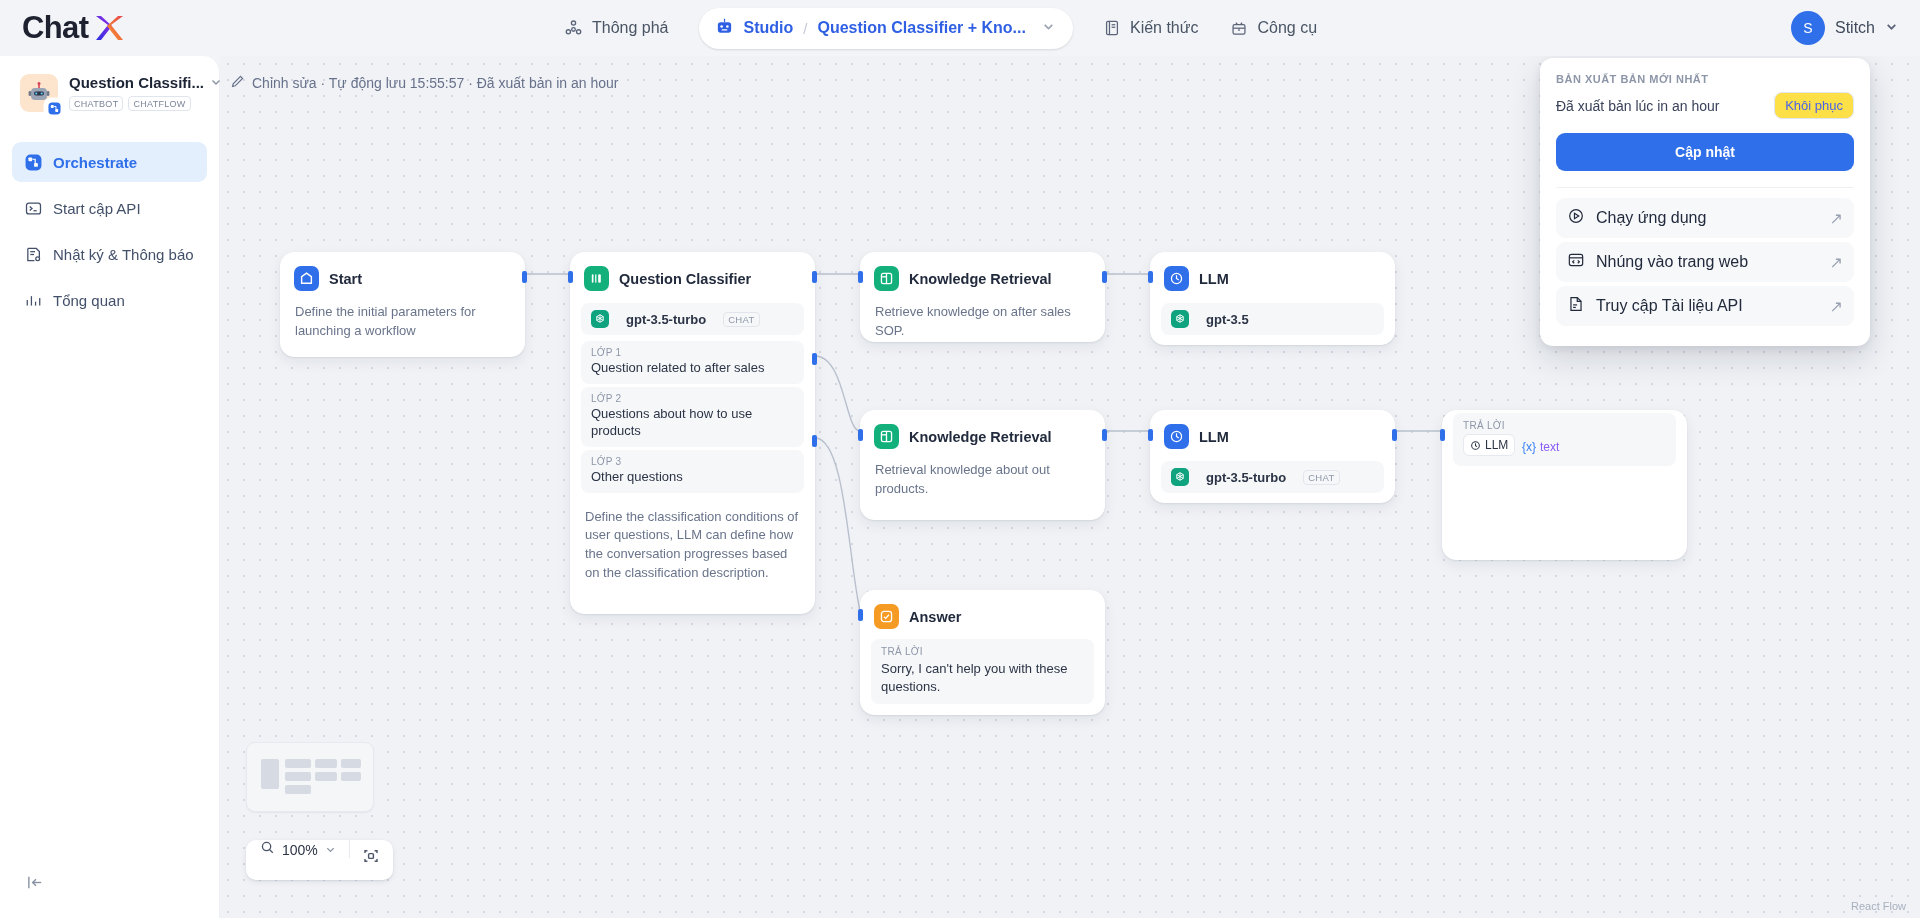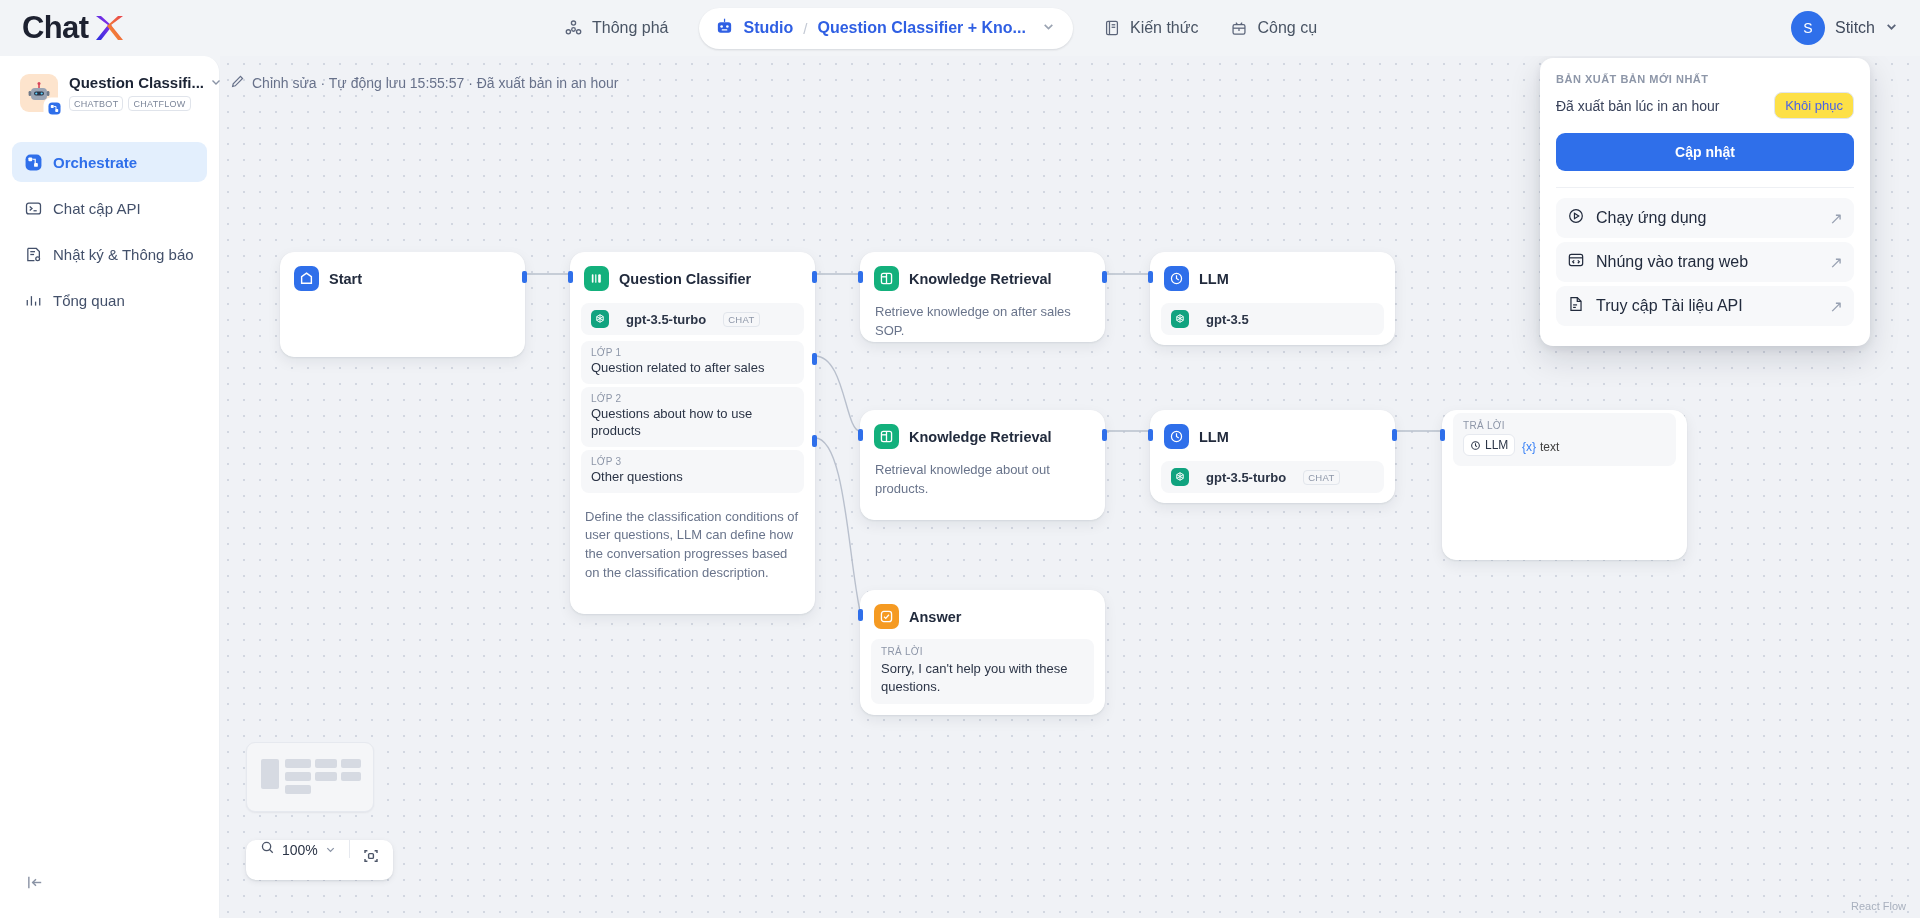--- a/index.html
+++ b/index.html
@@ -223,21 +223,21 @@
     padding: 7px 10px 9px 10px;
   }
   .ans-label { font-size: 10px; color: #8d96a8; letter-spacing: .3px; margin-bottom: 3px;}
   .ans-text { font-size: 13px; color: #2b3446; line-height: 1.35; }
   .var-pill {
     display: inline-flex; align-items: center; gap: 4px;
     background: #fff; border: 1px solid #e6e9ef; border-radius: 6px;
     padding: 2px 6px; font-size: 12px; color: #2b3446;
   }
   .var-pill .vx { color: #3b82f6; }
-  .var-pill .vtxt { color: #404040; }
+  .var-pill .vtxt { color: #8b5cf6; }
 
   
   .handle {
     position: absolute; width: 5px; height: 12px; border-radius: 2px;
     background: #2f6fea;
   }
   
   .edges { position: absolute; left:0; top:0; width: 1700px; height: 862px; pointer-events: none; }
 
   
@@ -413,21 +413,21 @@
       <span>Orchestrate</span>
     </div>
     <div class="menu-item">
       <span class="mi">
         <svg width="17" height="17" viewBox="0 0 18 18" fill="none" stroke="#43506a" stroke-width="1.35">
           <rect x="1.6" y="3.2" width="14.8" height="11.6" rx="2.4"></rect>
           <path d="M5 7 L7.4 9 L5 11"></path>
             <path d="M9 11.4 h3.4"></path>
         </svg>
       </span>
-      <span>Chat cập API</span>
+      <span>Start cập API</span>
     </div>
     <div class="menu-item">
       <span class="mi">
         <svg width="17" height="17" viewBox="0 0 18 18" fill="none" stroke="#43506a" stroke-width="1.35">
           <path d="M3 2.6 h9 l3.2 3.2 v6.2"></path>
             <path d="M3 2.6 v12.8 h7"></path>
           <path d="M5.6 6 h5"></path>
             <path d="M5.6 9 h4"></path>
           <circle cx="13.4" cy="13.6" r="2"></circle>
         </svg>
@@ -482,20 +482,21 @@
   <div class="node" style="left:60px; top:196px; width:245px; height:105px;">
     <div class="handle" style="right:-3px; top:18px;"></div>
     <div class="node-head">
       <span class="node-ic" style="background:#2f6fea">
         <svg width="15" height="15" viewBox="0 0 16 16" fill="none" stroke="#fff" stroke-width="1.5">
           <path d="M8 2.2 L13.2 6 v7 H2.8 V6 Z"></path>
         </svg>
       </span>
       <span class="node-title">Start</span>
     </div>
+    <div class="node-desc">Define the initial parameters for launching a workflow</div>
   </div>
 
   <div class="node" style="left:350px; top:196px; width:245px; height:362px;">
     <div class="handle" style="left:-3px; top:18px;"></div>
     <div class="handle" style="right:-3px; top:18px;"></div>
     <div class="handle" style="right:-3px; top:100px;"></div>
     <div class="handle" style="right:-3px; top:182px;"></div>
     <div class="node-head">
       <span class="node-ic" style="background:#13b07c">
         <svg width="15" height="15" viewBox="0 0 16 16" fill="#fff">

